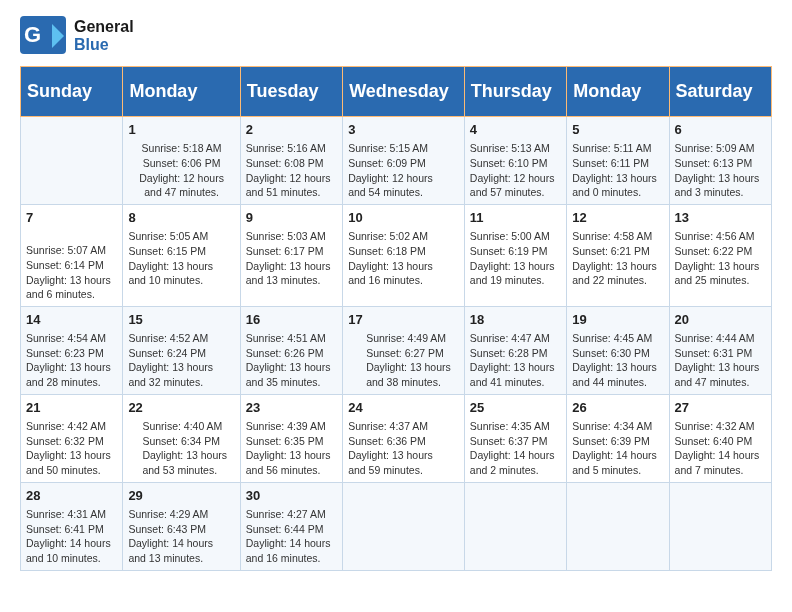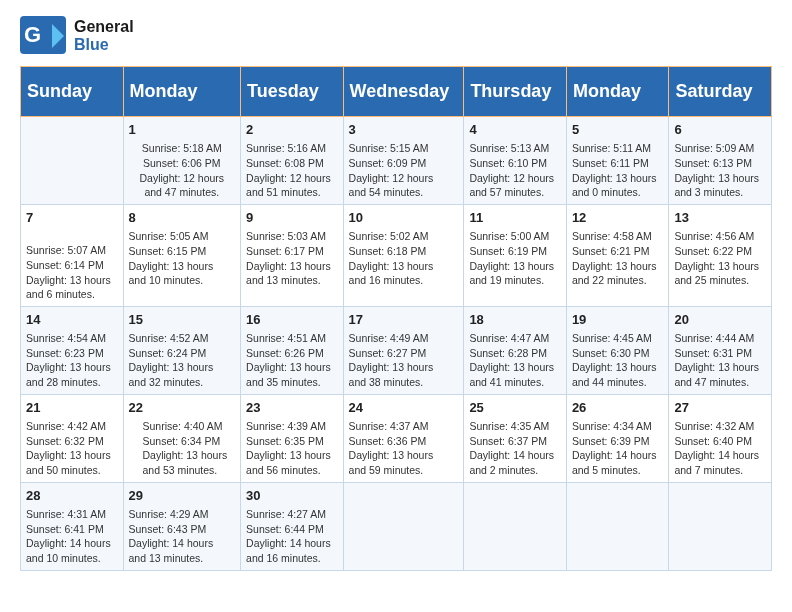--- a/index.html
+++ b/index.html
@@ -228,21 +228,21 @@
           </td>
           <td>
             <span class="day-num">16</span>
             <div class="cell-content" style="white-space: pre-line;">Sunrise: 4:51 AM
 Sunset: 6:26 PM
 Daylight: 13 hours
 and 35 minutes.</div>
           </td>
           <td>
             <span class="day-num">17</span>
-            <div class="cell-content" style="white-space: pre-line;">Sunrise: 4:49 AM
+            <div class="cell-content" style="white-space: pre-line; margin-left: 18px;">Sunrise: 4:49 AM
 Sunset: 6:27 PM
 Daylight: 13 hours
 and 38 minutes.</div>
           </td>
           <td>
             <span class="day-num">18</span>
             <div class="cell-content" style="white-space: pre-line;">Sunrise: 4:47 AM
 Sunset: 6:28 PM
 Daylight: 13 hours
 and 41 minutes.</div>

